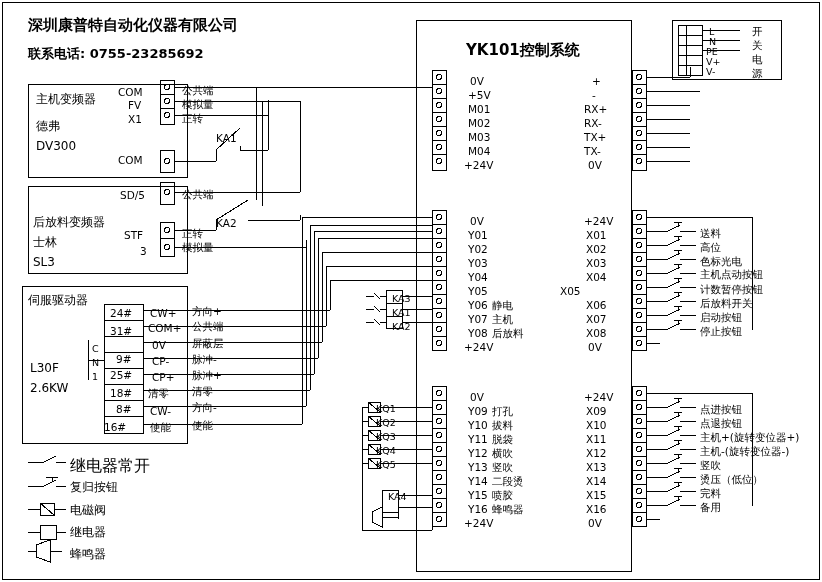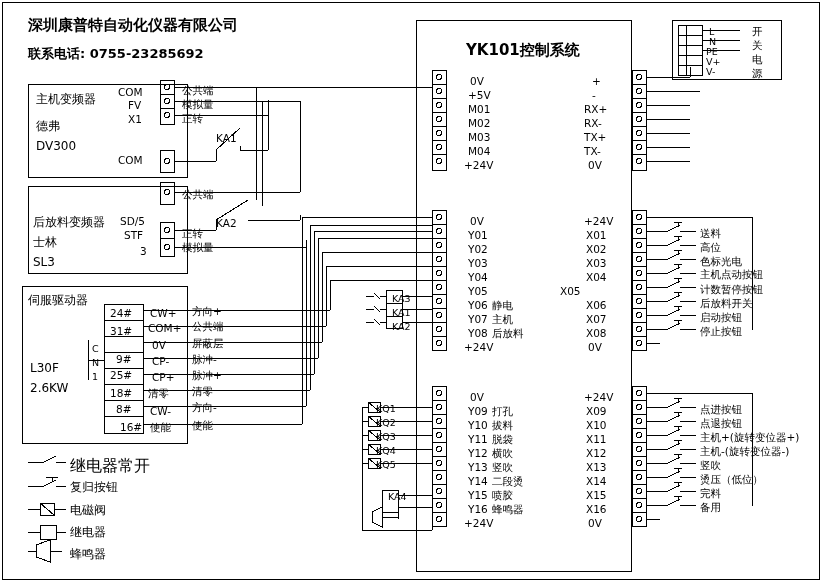--- a/index.html
+++ b/index.html
@@ -56,21 +56,21 @@
   <div class="lbl sm" style="left:118px;top:155px;">COM</div>
   <div class="lbl sm" style="left:182px;top:85px;">公共端</div>
   <div class="lbl sm" style="left:182px;top:99px;">模拟量</div>
   <div class="lbl sm" style="left:182px;top:113px;">正转</div>
   <div class="lbl sm" style="left:216px;top:133px;">KA1</div>
 
   <div class="bx" style="left:28px;top:186px;width:160px;height:88px;"></div>
   <div class="lbl" style="left:33px;top:216px;font-size:12px;">后放料变频器</div>
   <div class="lbl" style="left:33px;top:236px;font-size:12px;">士林</div>
   <div class="lbl" style="left:33px;top:256px;font-size:12px;">SL3</div>
-  <div class="lbl sm" style="left:120px;top:190px;margin-top:26px;">SD/5</div>
+  <div class="lbl sm" style="left:120px;top:190px;">SD/5</div>
   <div class="lbl sm" style="left:124px;top:230px;">STF</div>
   <div class="lbl sm" style="left:140px;top:246px;">3</div>
   <div class="lbl sm" style="left:182px;top:189px;">公共端</div>
   <div class="lbl sm" style="left:182px;top:228px;">正转</div>
   <div class="lbl sm" style="left:182px;top:242px;">模拟量</div>
   <div class="lbl sm" style="left:216px;top:218px;">KA2</div>
 
   <div class="bx" style="left:22px;top:286px;width:166px;height:158px;"></div>
   <div class="lbl" style="left:28px;top:294px;font-size:12px;">伺服驱动器</div>
   <div class="lbl" style="left:30px;top:362px;font-size:12px;">L30F</div>
@@ -80,21 +80,21 @@
   <div class="lbl xs" style="left:92px;top:358px;">N</div>
   <div class="lbl xs" style="left:92px;top:372px;">1</div>
 
   <div class="bx" style="left:104px;top:304px;width:40px;height:130px;"></div>
   <div class="lbl sm" style="left:110px;top:308px;">24#</div>
   <div class="lbl sm" style="left:110px;top:326px;">31#</div>
   <div class="lbl sm" style="left:116px;top:354px;">9#</div>
   <div class="lbl sm" style="left:110px;top:370px;">25#</div>
   <div class="lbl sm" style="left:110px;top:388px;">18#</div>
   <div class="lbl sm" style="left:116px;top:404px;">8#</div>
-  <div class="lbl sm" style="left:120px;top:422px;">16#</div>
+  <div class="lbl sm" style="left:104px;top:422px;">16#</div>
 
   <div class="lbl sm" style="left:150px;top:308px;">CW+</div>
   <div class="lbl sm" style="left:148px;top:323px;">COM+</div>
   <div class="lbl sm" style="left:152px;top:340px;">0V</div>
   <div class="lbl sm" style="left:152px;top:356px;">CP-</div>
   <div class="lbl sm" style="left:152px;top:372px;">CP+</div>
   <div class="lbl sm" style="left:148px;top:388px;">清零</div>
   <div class="lbl sm" style="left:150px;top:406px;">CW-</div>
   <div class="lbl sm" style="left:150px;top:422px;">使能</div>
 

